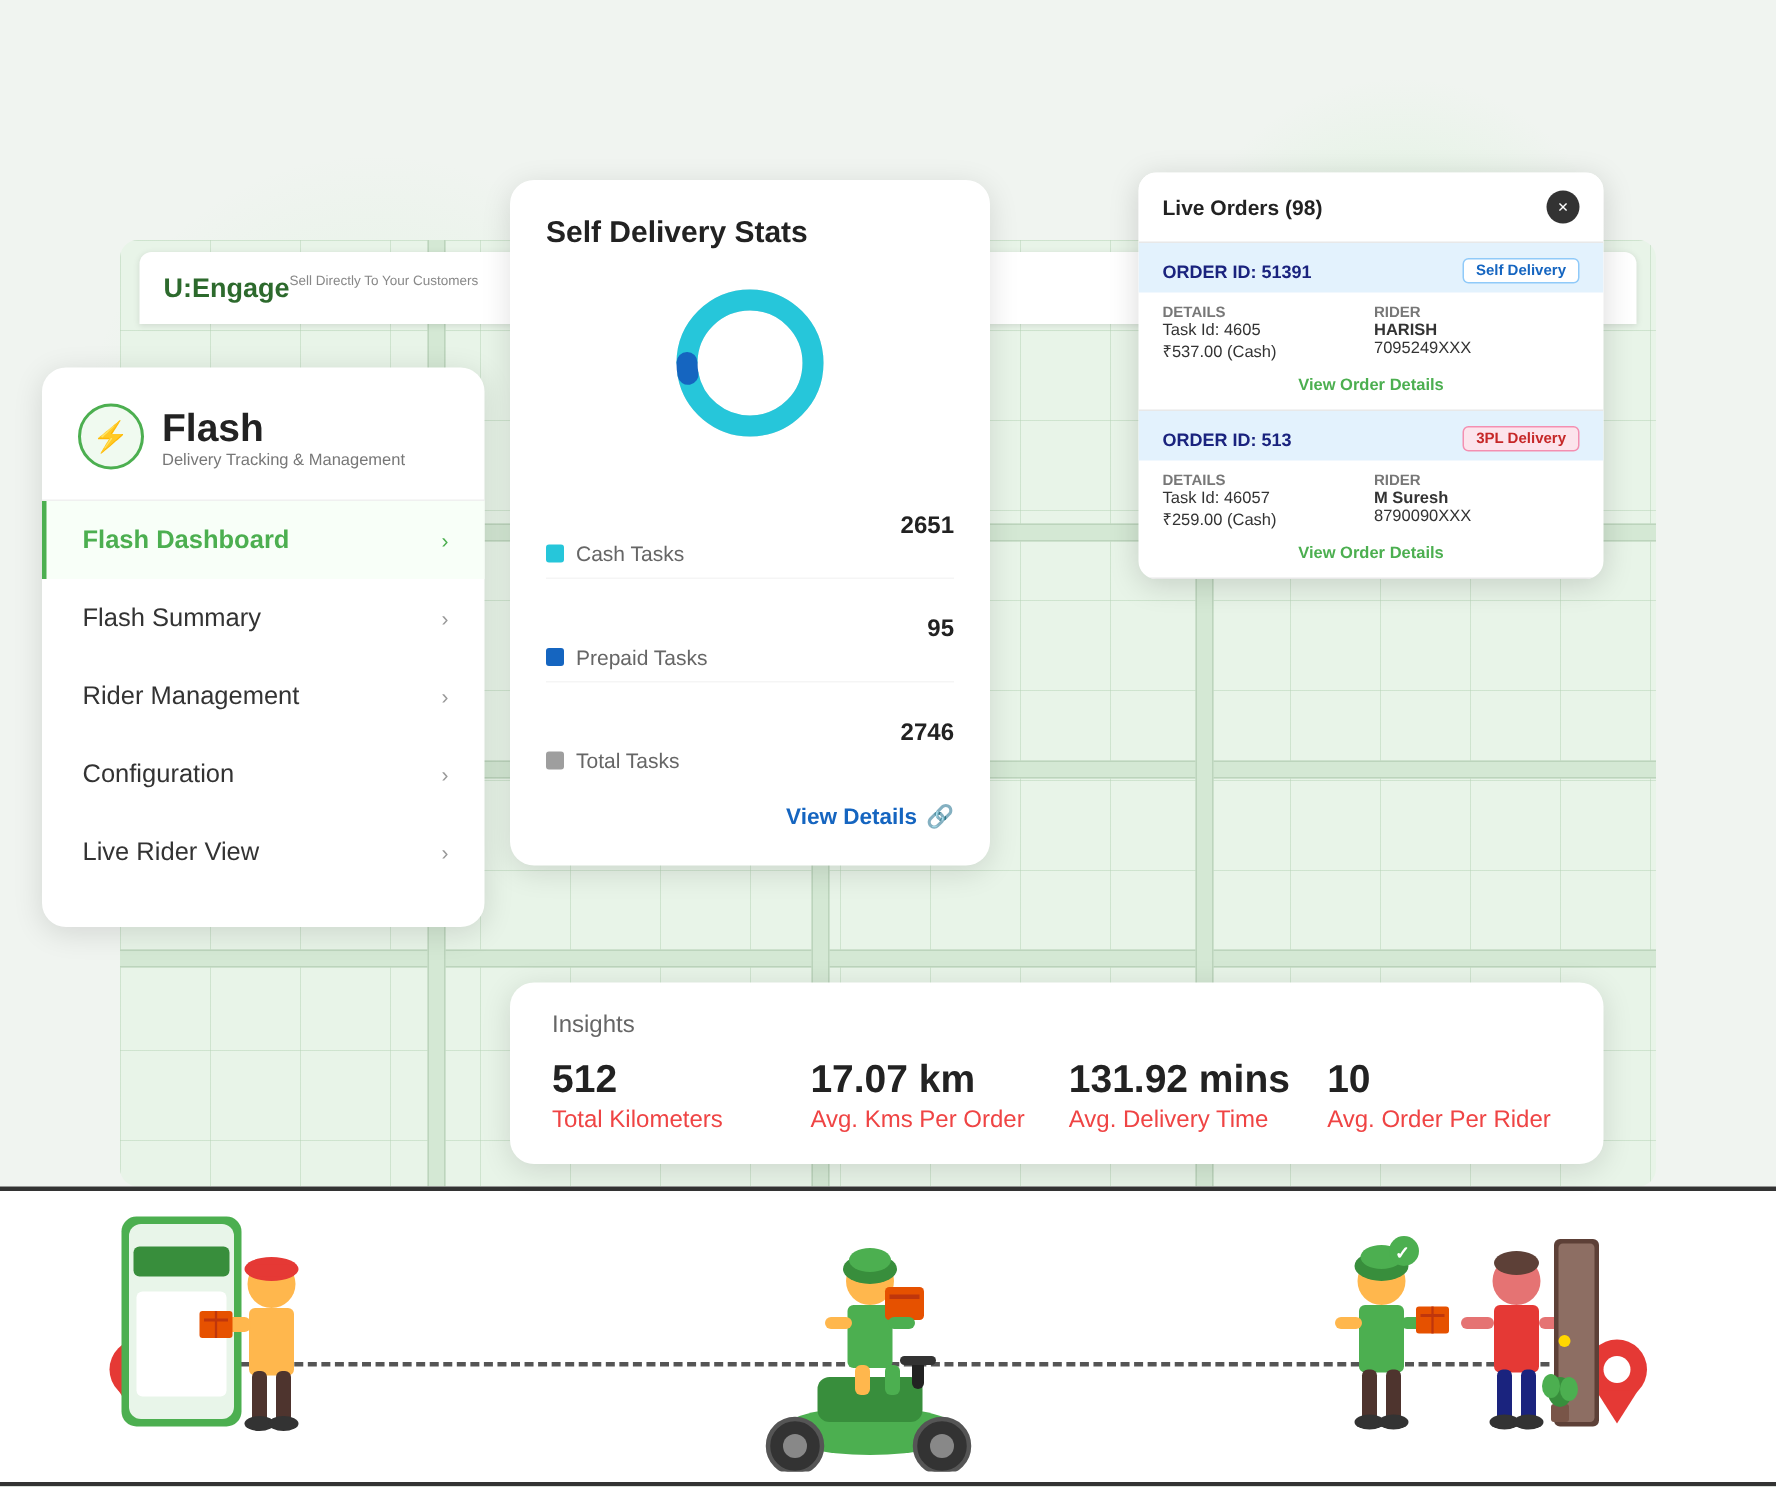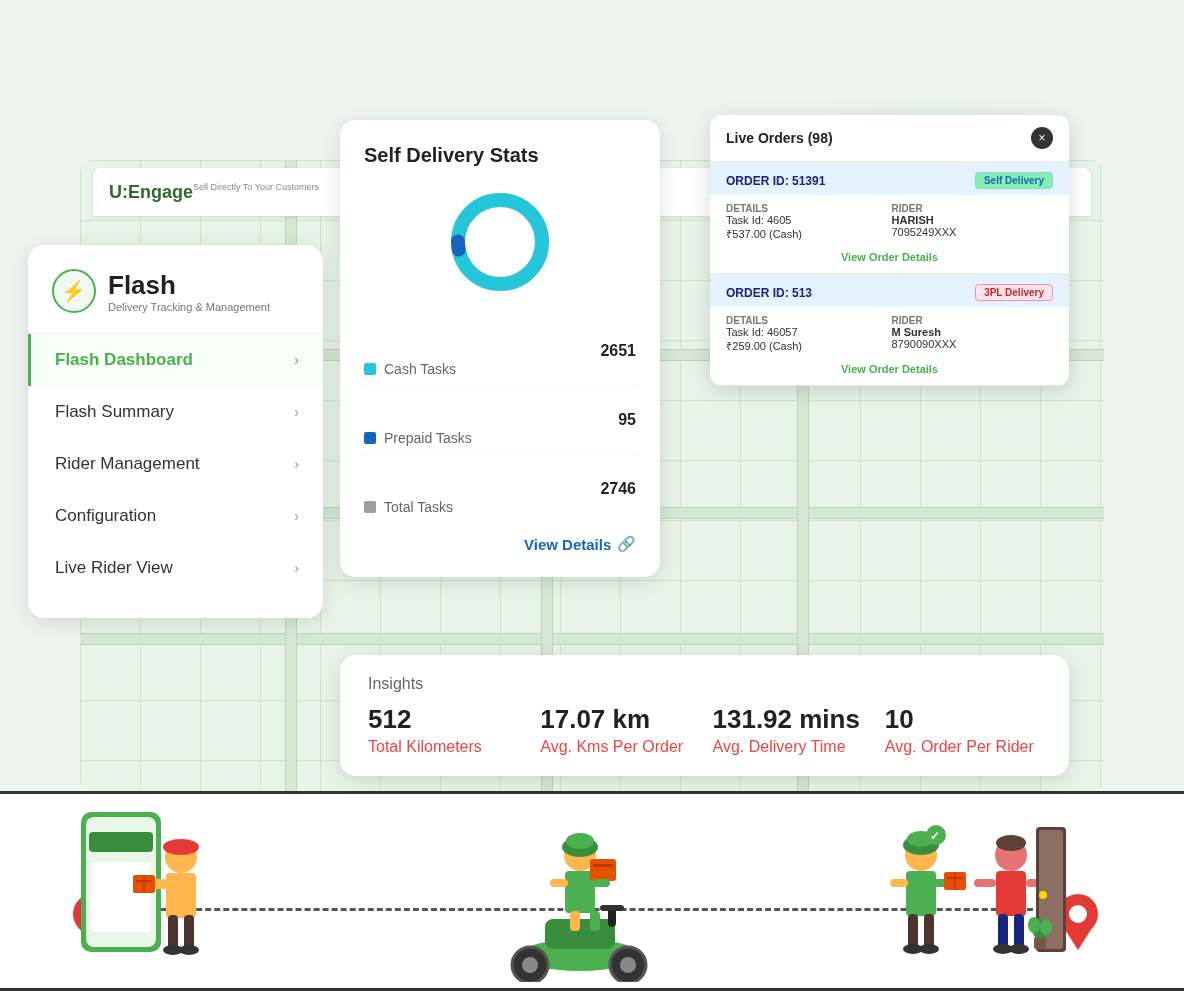--- a/index.html
+++ b/index.html
@@ -269,21 +269,21 @@
       font-weight: 600;
       cursor: pointer;
       text-decoration: none;
     }
 
     
     .live-orders-card {
       position: absolute;
       top: 115px;
       right: 115px;
-      width: 359px;
+      width: 310px;
       background: white;
       border-radius: 12px;
       box-shadow: 0 4px 20px rgba(0,0,0,0.15);
       z-index: 25;
       overflow: hidden;
     }
 
     .live-orders-header {
       display: flex;
       align-items: center;
@@ -331,21 +331,21 @@
     }
 
     .delivery-badge {
       font-size: 10px;
       padding: 2px 8px;
       border-radius: 4px;
       font-weight: 600;
     }
 
     .self-delivery-badge {
-      background: #86efac;
+      background: #ffffff;
       color: #1565c0;
       border: 1px solid #90caf9;
     }
 
     .tpl-delivery-badge {
       background: #fce4ec;
       color: #c62828;
       border: 1px solid #f48fb1;
     }
 

